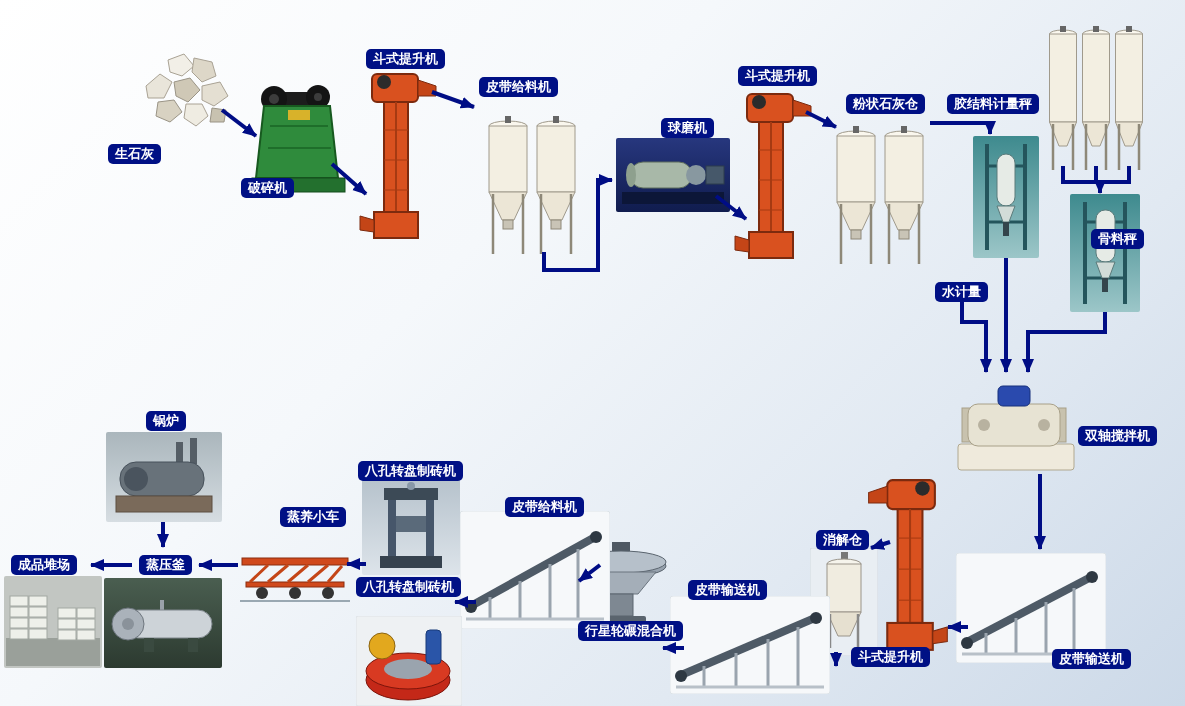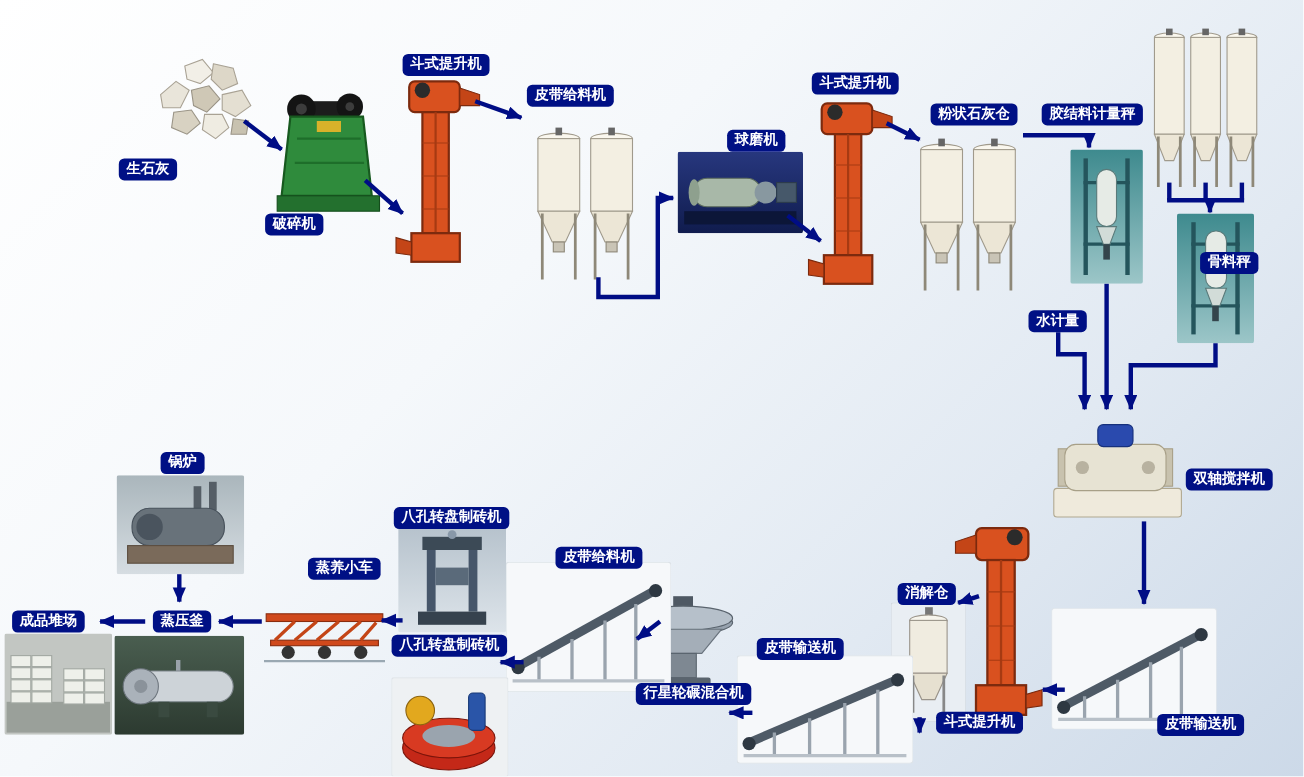--- a/index.html
+++ b/index.html
@@ -400,21 +400,21 @@
       <rect width="116" height="90" rx="2" fill="url(#blg)"></rect>
       <rect x="70" y="10" width="7" height="22" fill="#555e66"></rect>
       <rect x="84" y="6" width="7" height="26" fill="#555e66"></rect>
       <rect x="14" y="30" width="84" height="34" rx="16" fill="#68727a" stroke="#46505a"></rect>
       <circle cx="30" cy="47" r="12" fill="#4a545e"></circle>
       <rect x="10" y="64" width="96" height="16" fill="#7a6a5a" stroke="#5c4e40"></rect>
     </svg>
   </div>
 
   <div class="lbl" style="left:108px;top:144px">生石灰</div>
-  <div class="lbl" style="left:241px;top:194px">破碎机</div>
+  <div class="lbl" style="left:241px;top:178px">破碎机</div>
   <div class="lbl" style="left:366px;top:49px">斗式提升机</div>
   <div class="lbl" style="left:479px;top:77px">皮带给料机</div>
   <div class="lbl" style="left:661px;top:118px">球磨机</div>
   <div class="lbl" style="left:738px;top:66px">斗式提升机</div>
   <div class="lbl" style="left:846px;top:94px">粉状石灰仓</div>
   <div class="lbl" style="left:947px;top:94px">胶结料计量秤</div>
   <div class="lbl" style="left:1091px;top:229px">骨料秤</div>
   <div class="lbl" style="left:935px;top:282px">水计量</div>
   <div class="lbl" style="left:1078px;top:426px">双轴搅拌机</div>
   <div class="lbl" style="left:1052px;top:649px">皮带输送机</div>

